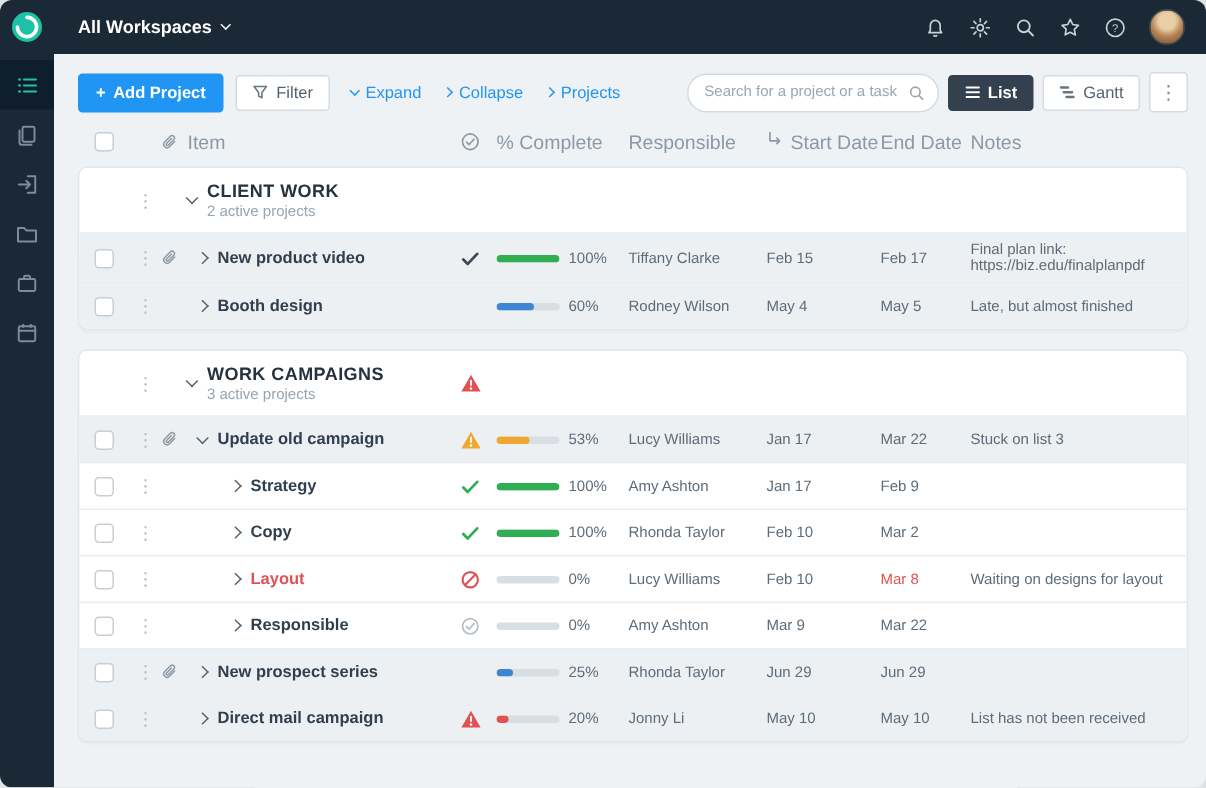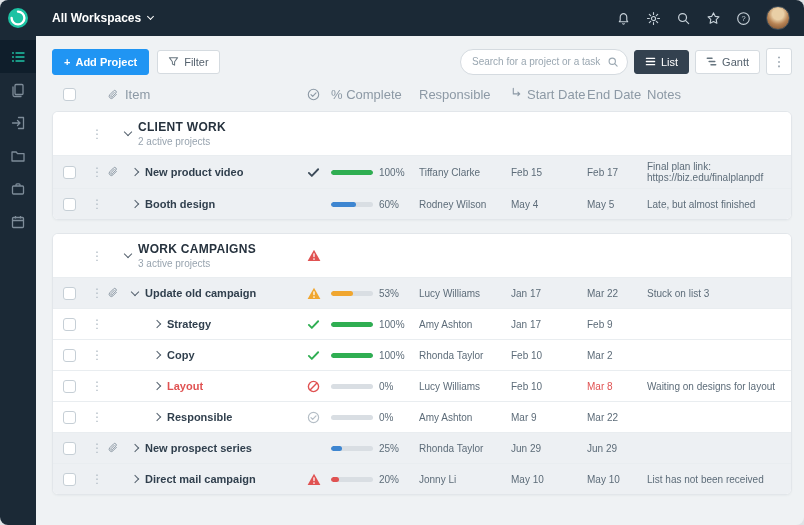--- a/index.html
+++ b/index.html
@@ -29,21 +29,21 @@
   .toolbar{display:flex;align-items:center;margin-bottom:12px}
   .btn{font-family:inherit;font-size:11px;border-radius:3px;cursor:pointer;display:inline-flex;align-items:center;gap:5px}
   .btn-primary{background:#2095f3;color:#fff;border:1px solid #2095f3;padding:6px 11px;font-weight:700}
   .btn-plain{background:#fff;color:#55626e;border:1px solid #d5dbe0;padding:5px 10px}
   .tb-links{display:flex;gap:15px;margin-left:14px}
   .tb-link{display:flex;align-items:center;gap:5px;color:#2095f3;font-size:11px;cursor:pointer;background:none;border:none;font-family:inherit}
   .tb-right{margin-left:auto;display:flex;align-items:center;gap:6px}
   .searchbox{display:flex;align-items:center;background:#fff;border:1px solid #d5dbe0;border-radius:13px;height:26px;width:168px;padding:0 8px 0 11px}
   .searchbox input{flex:1;border:none;outline:none;font-size:10px;color:#55626e;font-family:inherit;min-width:0;background:transparent}
   .searchbox input::placeholder{color:#9aa7b1}
-  .btn-dark{background:#33414f;color:#fff;border:1px solid #33414f;padding:5px 10px;font-weight:400}
+  .btn-dark{background:#33414f;color:#fff;border:1px solid #33414f;padding:5px 10px;font-weight:700}
   .kebab-btn{width:26px;justify-content:center;color:#7e8c99;font-size:13px;padding:5px 0}
 
   
   .c-check{width:28px;flex:none;display:flex;align-items:center}
   .c-kebab{width:16px;flex:none;display:flex;align-items:center;color:#aeb9c2;font-size:12px;line-height:1;cursor:pointer}
   .c-clip{width:18px;flex:none;display:flex;align-items:center}
   .c-item{width:182px;flex:none;display:flex;align-items:center;gap:7px;min-width:0}
   .c-status{width:24px;flex:none;display:flex;align-items:center}
   .c-bar{width:88px;flex:none;display:flex;align-items:center;gap:6px}
   .c-resp{width:92px;flex:none}
@@ -179,20 +179,34 @@
         <button class="btn btn-primary">
           <span>+</span>
           <span>Add Project</span>
         </button>
         <button class="btn btn-plain" style="margin-left:8px">
           <svg width="11" height="11" viewBox="0 0 12 12">
               <path d="M1.5 1.8h9L7.2 6.2V10L4.8 8.8V6.2z" fill="none" stroke="#67757f" stroke-width="1.1" stroke-linejoin="round"></path>
             </svg>
           <span>Filter</span>
         </button>
+        <div class="tb-links">
+          <button class="tb-link">
+            <span class="chev chev-down chev-blue"></span>
+            <span>Expand</span>
+          </button>
+          <button class="tb-link">
+            <span class="chev chev-right chev-blue"></span>
+            <span>Collapse</span>
+          </button>
+          <button class="tb-link">
+            <span class="chev chev-right chev-blue"></span>
+            <span>Projects</span>
+          </button>
+        </div>
         <div class="tb-right">
           <div class="searchbox">
             <input type="text" placeholder="Search for a project or a task" style="">
             <svg width="12" height="12" viewBox="0 0 16 16" fill="none" stroke="#9aa7b1" stroke-width="1.5" stroke-linecap="round">
                 <circle cx="7" cy="7" r="4.2"></circle>
                 <path d="M10.3 10.3l3.2 3.2"></path>
               </svg>
           </div>
           <button class="btn btn-dark">
             <svg width="11" height="11" viewBox="0 0 12 12" stroke="currentColor" stroke-width="1.4" stroke-linecap="round">

